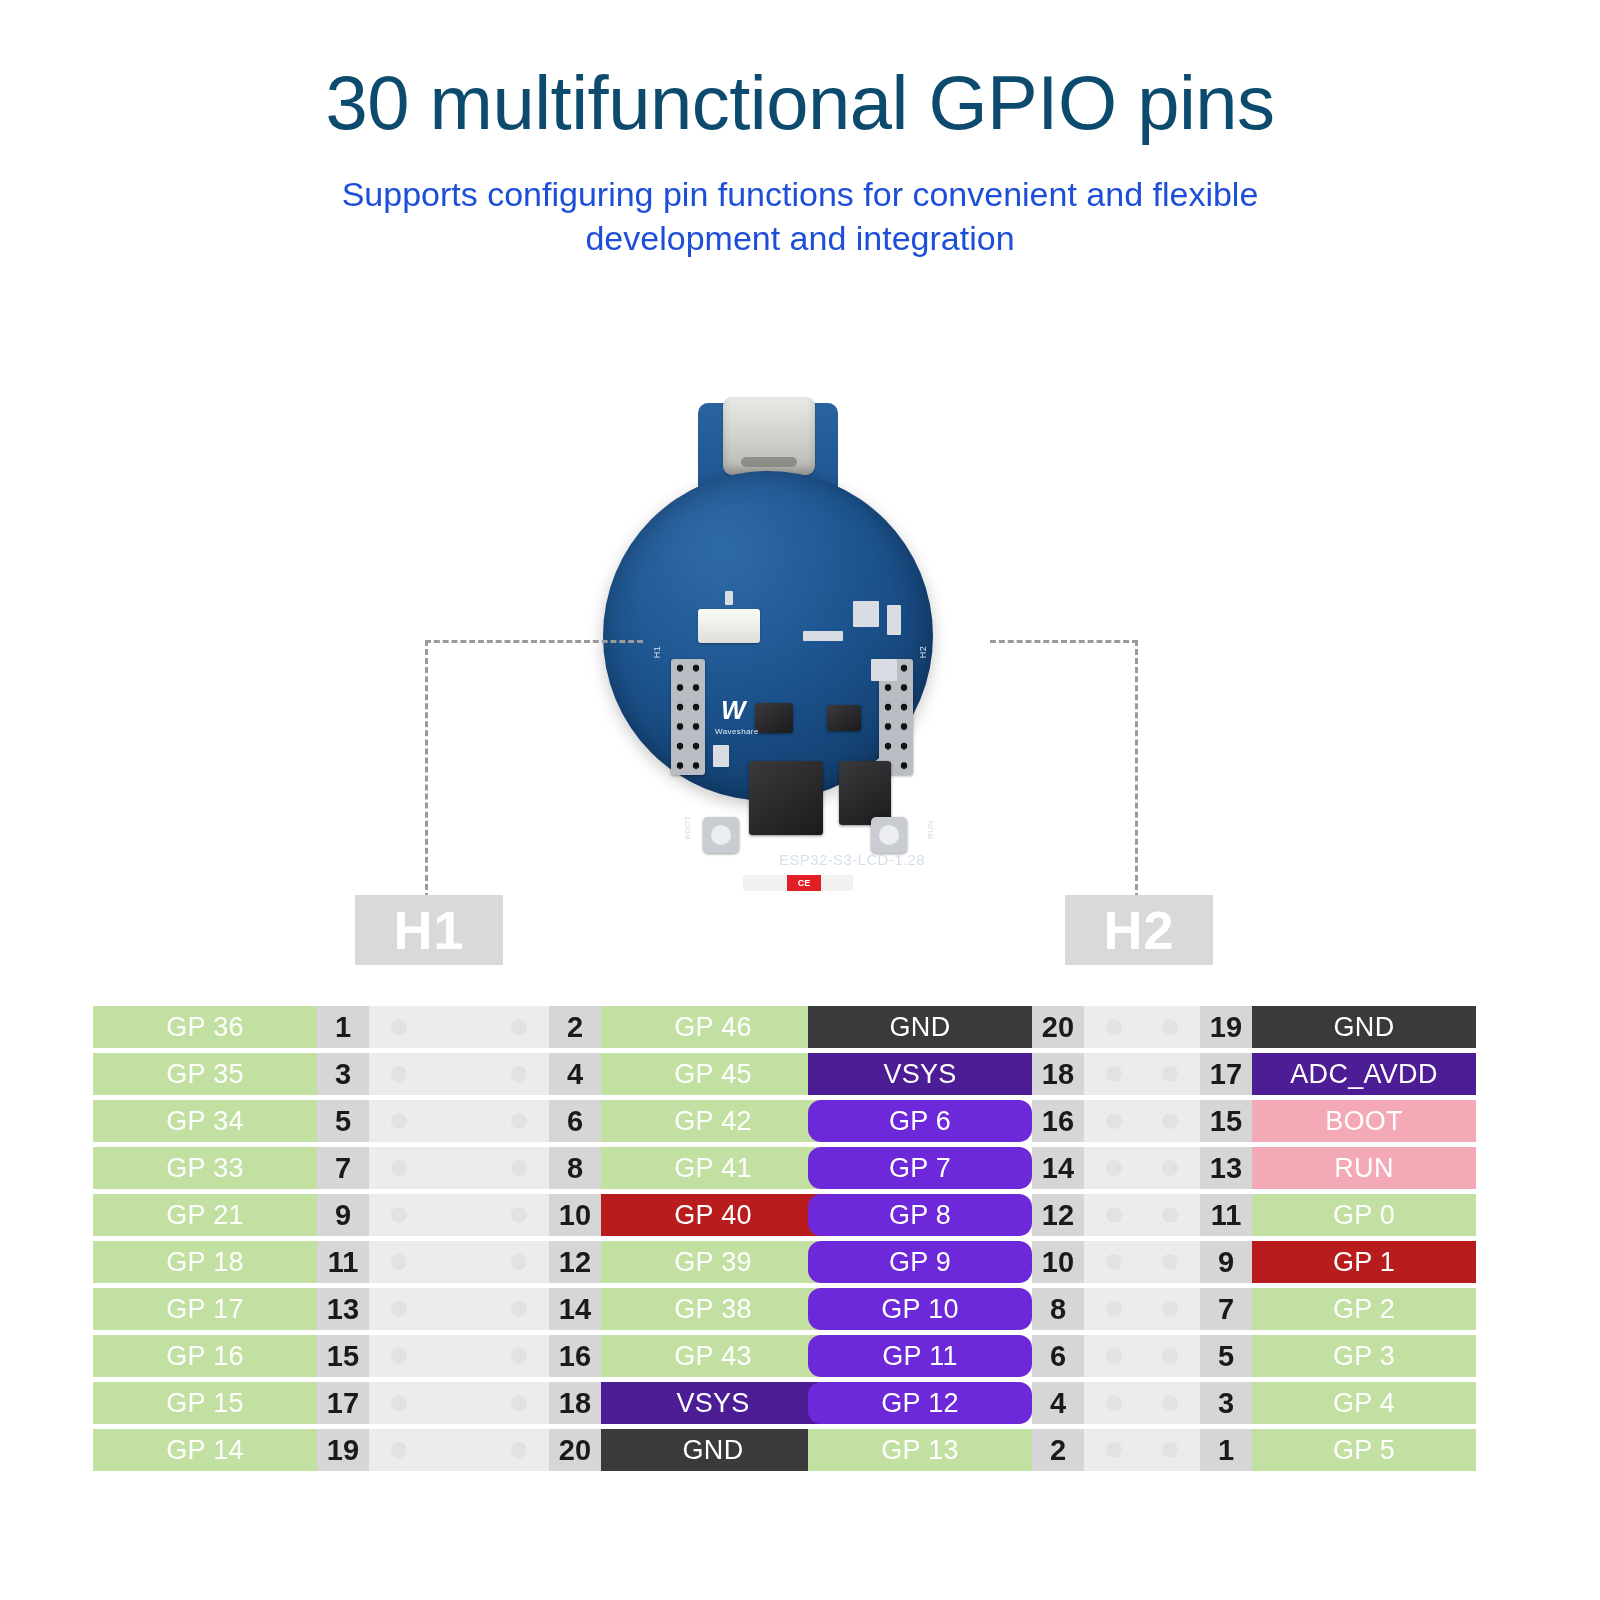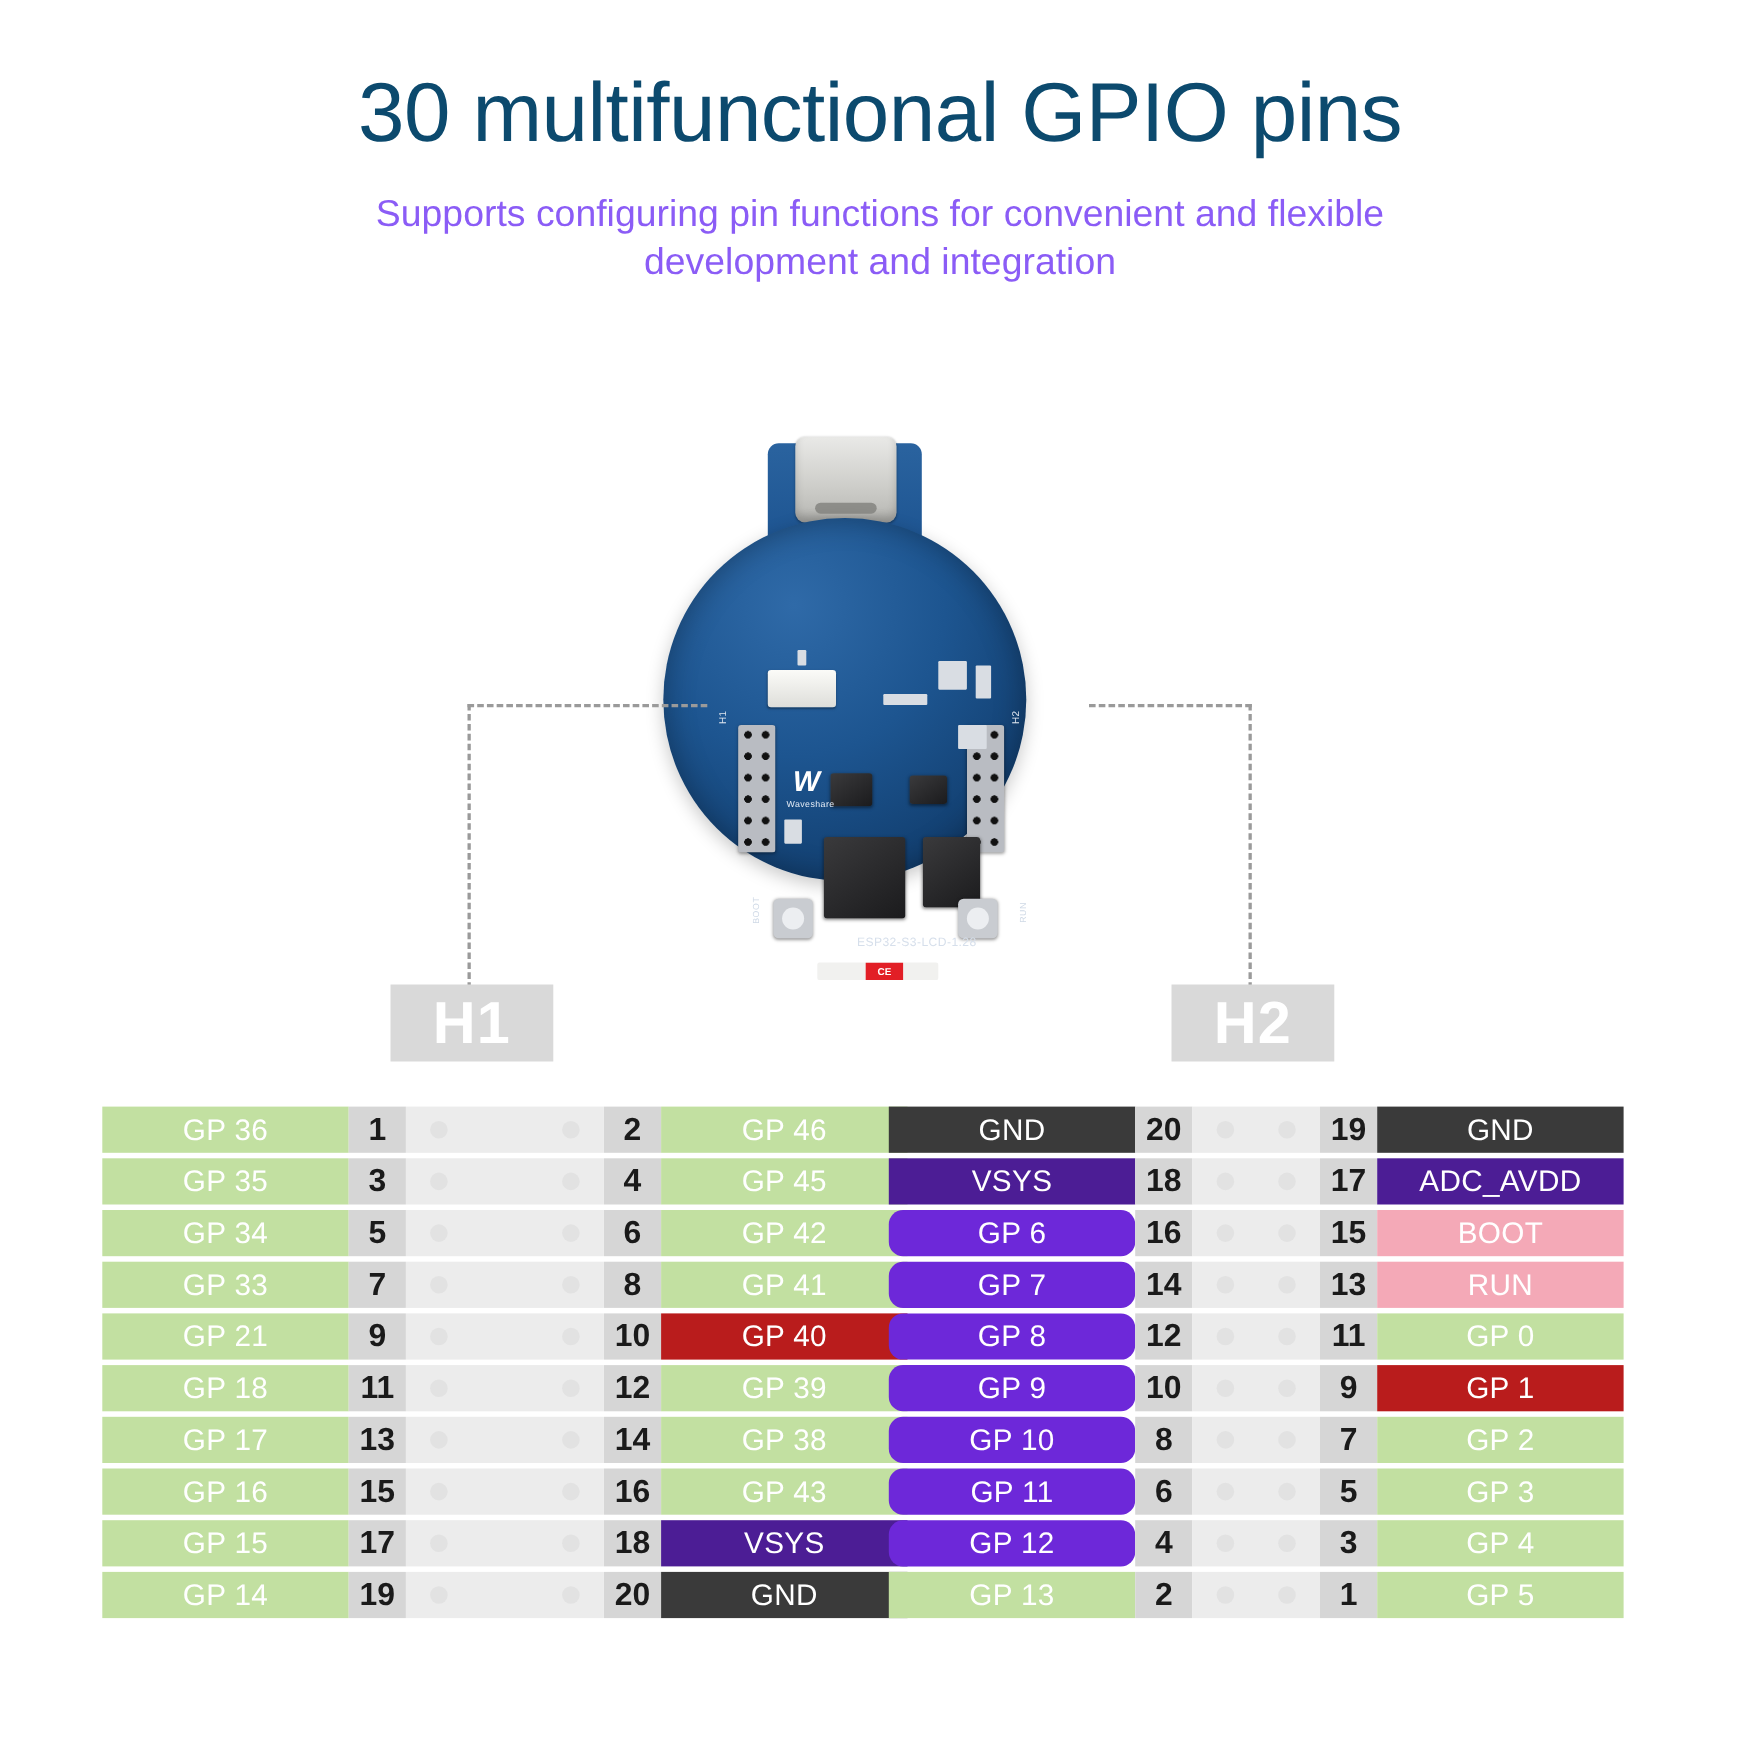--- a/index.html
+++ b/index.html
@@ -32,21 +32,21 @@
     font-weight: normal;
     color: #0c4a6e;
     letter-spacing: -0.5px;
   }
   #page-subtitle {
     margin: 0 auto;
     padding-top: 28px;
     width: 1120px;
     font-size: 34px;
     line-height: 1.3;
-    color: #8b5cf6;
+    color: #1d4ed8;
     font-weight: normal;
   }
 
   
   #board-wrap {
     position: absolute;
     left: 555px;
     top: 385px;
     width: 470px;
     height: 470px;
@@ -150,21 +150,21 @@
     color: #cfd9e6;
     transform: rotate(-90deg);
     letter-spacing: 0.5px;
   }
   #silk-boot { left: 72px; top: 352px; }
   #silk-run  { left: 318px; top: 354px; }
   #silk-model {
     position: absolute;
     left: 176px;
     top: 380px;
-    font-size: 11px;
+    font-size: 15px;
     color: #d6dfeb;
     letter-spacing: 0.4px;
   }
   #logo-wave {
     position: absolute;
     left: 118px;
     top: 226px;
     color: #ffffff;
     font-size: 26px;
     font-weight: bold;

